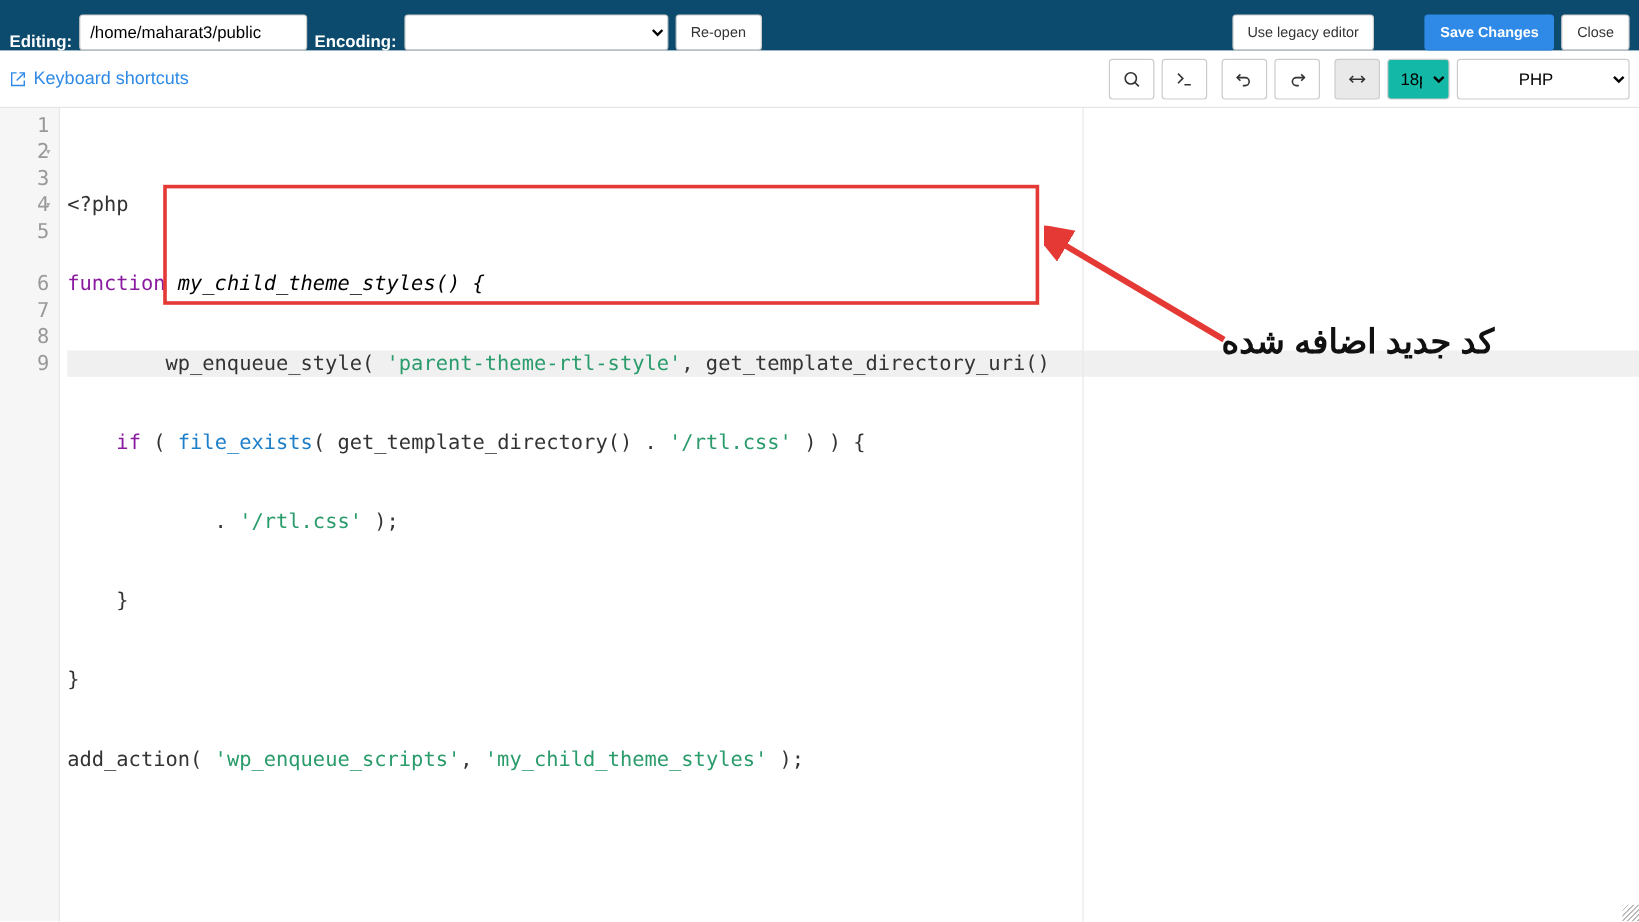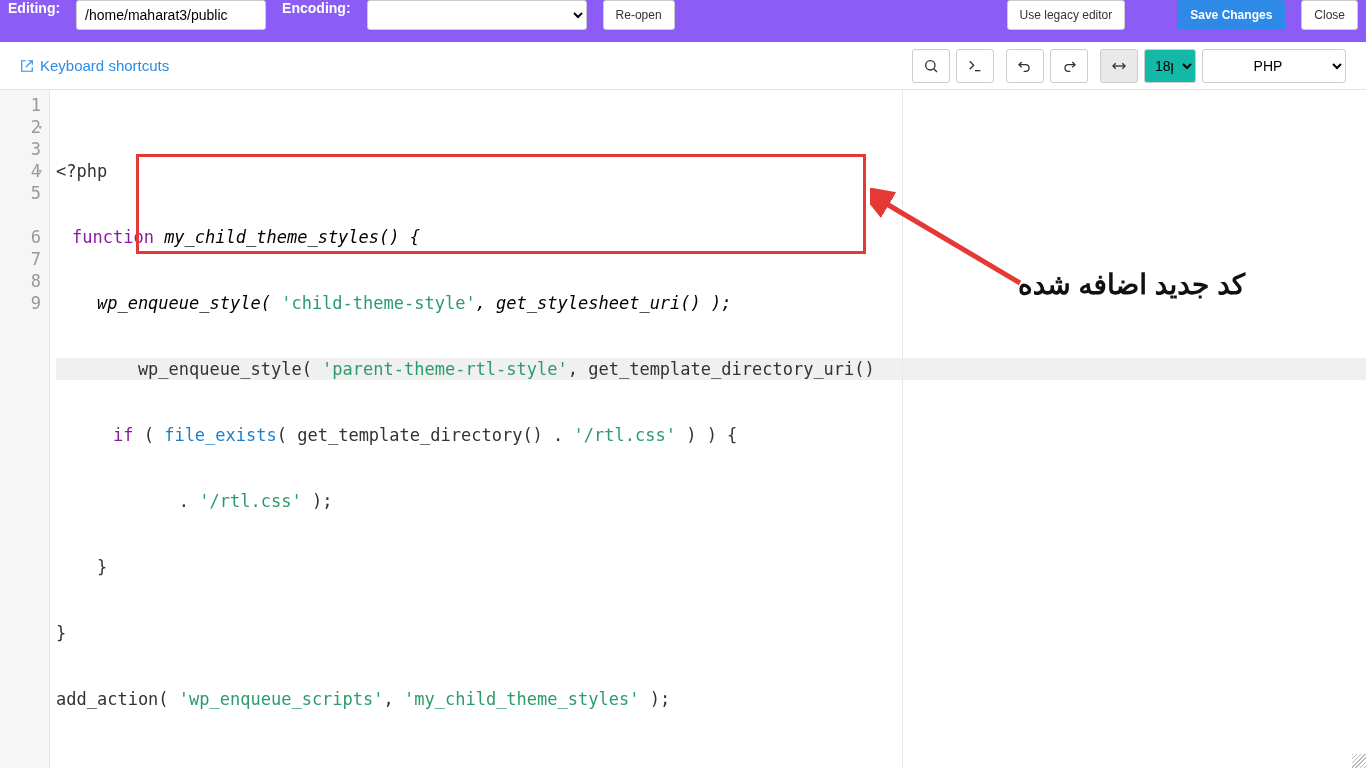--- a/index.html
+++ b/index.html
@@ -1,43 +1,43 @@
 <!DOCTYPE html>
 <html><head>
 <meta charset="utf-8">
 <style>
 * { box-sizing: border-box; margin: 0; padding: 0; }
 body { font-family: -apple-system, BlinkMacSystemFont, "Segoe UI", Arial, sans-serif; font-size: 14px; background: #fff; width: 1366px; height: 768px; overflow: hidden; position: relative; }
 
-.topbar { background: #8b5cf6; height: 42px; display: flex; align-items: flex-start; padding: 0 8px; gap: 16px; }
+.topbar { background: #0c4a6e; height: 42px; display: flex; align-items: flex-end; padding: 0 8px; gap: 6px; }
 .topbar-label { color: #fff; font-weight: 600; font-size: 14px; }
 .topbar input[type="text"] { background: #fff; border: 1px solid #ccc; border-radius: 3px; height: 30px; padding: 0 8px; font-size: 14px; width: 190px; }
 .topbar select { background: #fff; border: 1px solid #ccc; border-radius: 3px; height: 30px; padding: 13px 8px; font-size: 14px; width: 220px; }
 .topbar .spacer { flex: 1; }
 .btn { background: #fff; border: 1px solid #ccc; border-radius: 3px; height: 30px; padding: 0 12px; font-size: 12px; cursor: pointer; color: #333; }
 .btn-primary { background: #2e8ae6; color: #fff; border-color: #2e8ae6; font-weight: 700; margin-left: 36px; }
 
-.toolbar { height: 48px; display: flex; align-items: center; padding: 0 20px; gap: 6px; border-bottom: 1px solid #e5e5e5; }
+.toolbar { height: 48px; display: flex; align-items: center; padding: 0 8px; gap: 6px; border-bottom: 1px solid #e5e5e5; }
 .kb-link { color: #2e8ae6; text-decoration: none; font-size: 15px; display: flex; align-items: center; gap: 6px; }
 .kb-link svg { width: 14px; height: 14px; }
 .toolbar .spacer2 { flex: 1; }
 .icon-btn { background: #fff; border: 1px solid #ccc; border-radius: 3px; width: 38px; height: 34px; display: inline-flex; align-items: center; justify-content: center; cursor: pointer; }
 .icon-btn.active { background: #e9e9e9; }
 .icon-btn svg { width: 16px; height: 16px; }
 .font-select { background: #14b8a6; border: 1px solid #ccc; border-radius: 3px; height: 34px; padding: 0 6px; font-size: 14px; width: 52px; text-align: center; }
 .lang-select { background: #fff; border: 1px solid #ccc; border-radius: 3px; height: 34px; padding: 0 8px; font-size: 14px; width: 144px; text-align: left; text-align-last: center; }
 
 .editor-wrap { display: flex; height: calc(768px - 42px - 48px); position: relative; }
 .gutter { width: 50px; background: #f6f6f6; color: #999; text-align: right; padding: 4px 8px 0 0; font-family: Consolas, Monaco, monospace; font-size: 17px; line-height: 22px; border-right: 1px solid #e8e8e8; user-select: none; }
 .gutter .ln { height: 22px; position: relative; }
 .gutter .fold::after { content: "▾"; position: absolute; right: -2px; font-size: 9px; color: #aaa; }
 .code { flex: 1; font-family: Consolas, Monaco, monospace; font-size: 17px; line-height: 22px; padding: 4px 0 0 6px; color: #333; position: relative; white-space: pre; }
 .row { height: 22px; }
 .row.hl { background: #f0f0f0; }
-.t-kw { color: #8a1ba1; margin-left: 16px; }
+.t-kw { color: #8a1ba1; }
 .t-id { color: #000; font-style: italic; }
 .t-str { color: #2a9c6b; }
 .t-pp { color: #333; }
 .margin80 { position: absolute; left: 852px; top: 0; bottom: 0; width: 1px; background: #e8e8e8; }
 
 .highlight-box { position: absolute; border: 3px solid #e53935; left: 136px; top: 154px; width: 730px; height: 100px; pointer-events: none; z-index: 5; }
 .annotation { position: absolute; left: 1018px; top: 268px; font-size: 28px; font-weight: 700; color: #111; z-index: 5; direction: rtl; }
 .arrow { position: absolute; left: 870px; top: 188px; z-index: 5; pointer-events: none; }
 
 .resize-grip { position: absolute; right: 0; bottom: 0; width: 14px; height: 14px; background: repeating-linear-gradient(135deg, #bbb 0 1px, transparent 1px 3px); }
@@ -117,21 +117,20 @@
     <div class="ln">5</div>
     <div class="ln" style="height:44px;padding-top:22px;">6</div>
     <div class="ln">7</div>
     <div class="ln">8</div>
     <div class="ln">9</div>
   </div>
   <div class="code">
     <div class="margin80"></div>
     <div class="row"><span class="t-pp">&lt;?php</span></div>
     <div class="row"><span class="t-kw">function</span><span class="t-id"> my_child_theme_styles() {</span></div>
-    <div class="row"><span class="t-id">    wp_enqueue_style( </span><span class="t-str">'child-theme-style'</span><span class="t-id">, get_stylesheet_uri() );</span></div>
     <div class="row hl"><span>        wp_enqueue_style( </span><span class="t-str">'parent-theme-rtl-style'</span><span>, get_template_directory_uri()</span></div>
     <div class="row"><span>    </span><span class="t-kw">if</span><span> ( </span><span style="color:#1e7fc9">file_exists</span><span>( get_template_directory() . </span><span class="t-str">'/rtl.css'</span><span> ) ) {</span></div>
     <div class="row"><span>            . </span><span class="t-str">'/rtl.css'</span><span> );</span></div>
     <div class="row"><span>    }</span></div>
     <div class="row"><span>}</span></div>
     <div class="row"><span>add_action( </span><span class="t-str">'wp_enqueue_scripts'</span><span>, </span><span class="t-str">'my_child_theme_styles'</span><span> );</span></div>
   </div>
   <div class="resize-grip"></div>
 </div>
 

